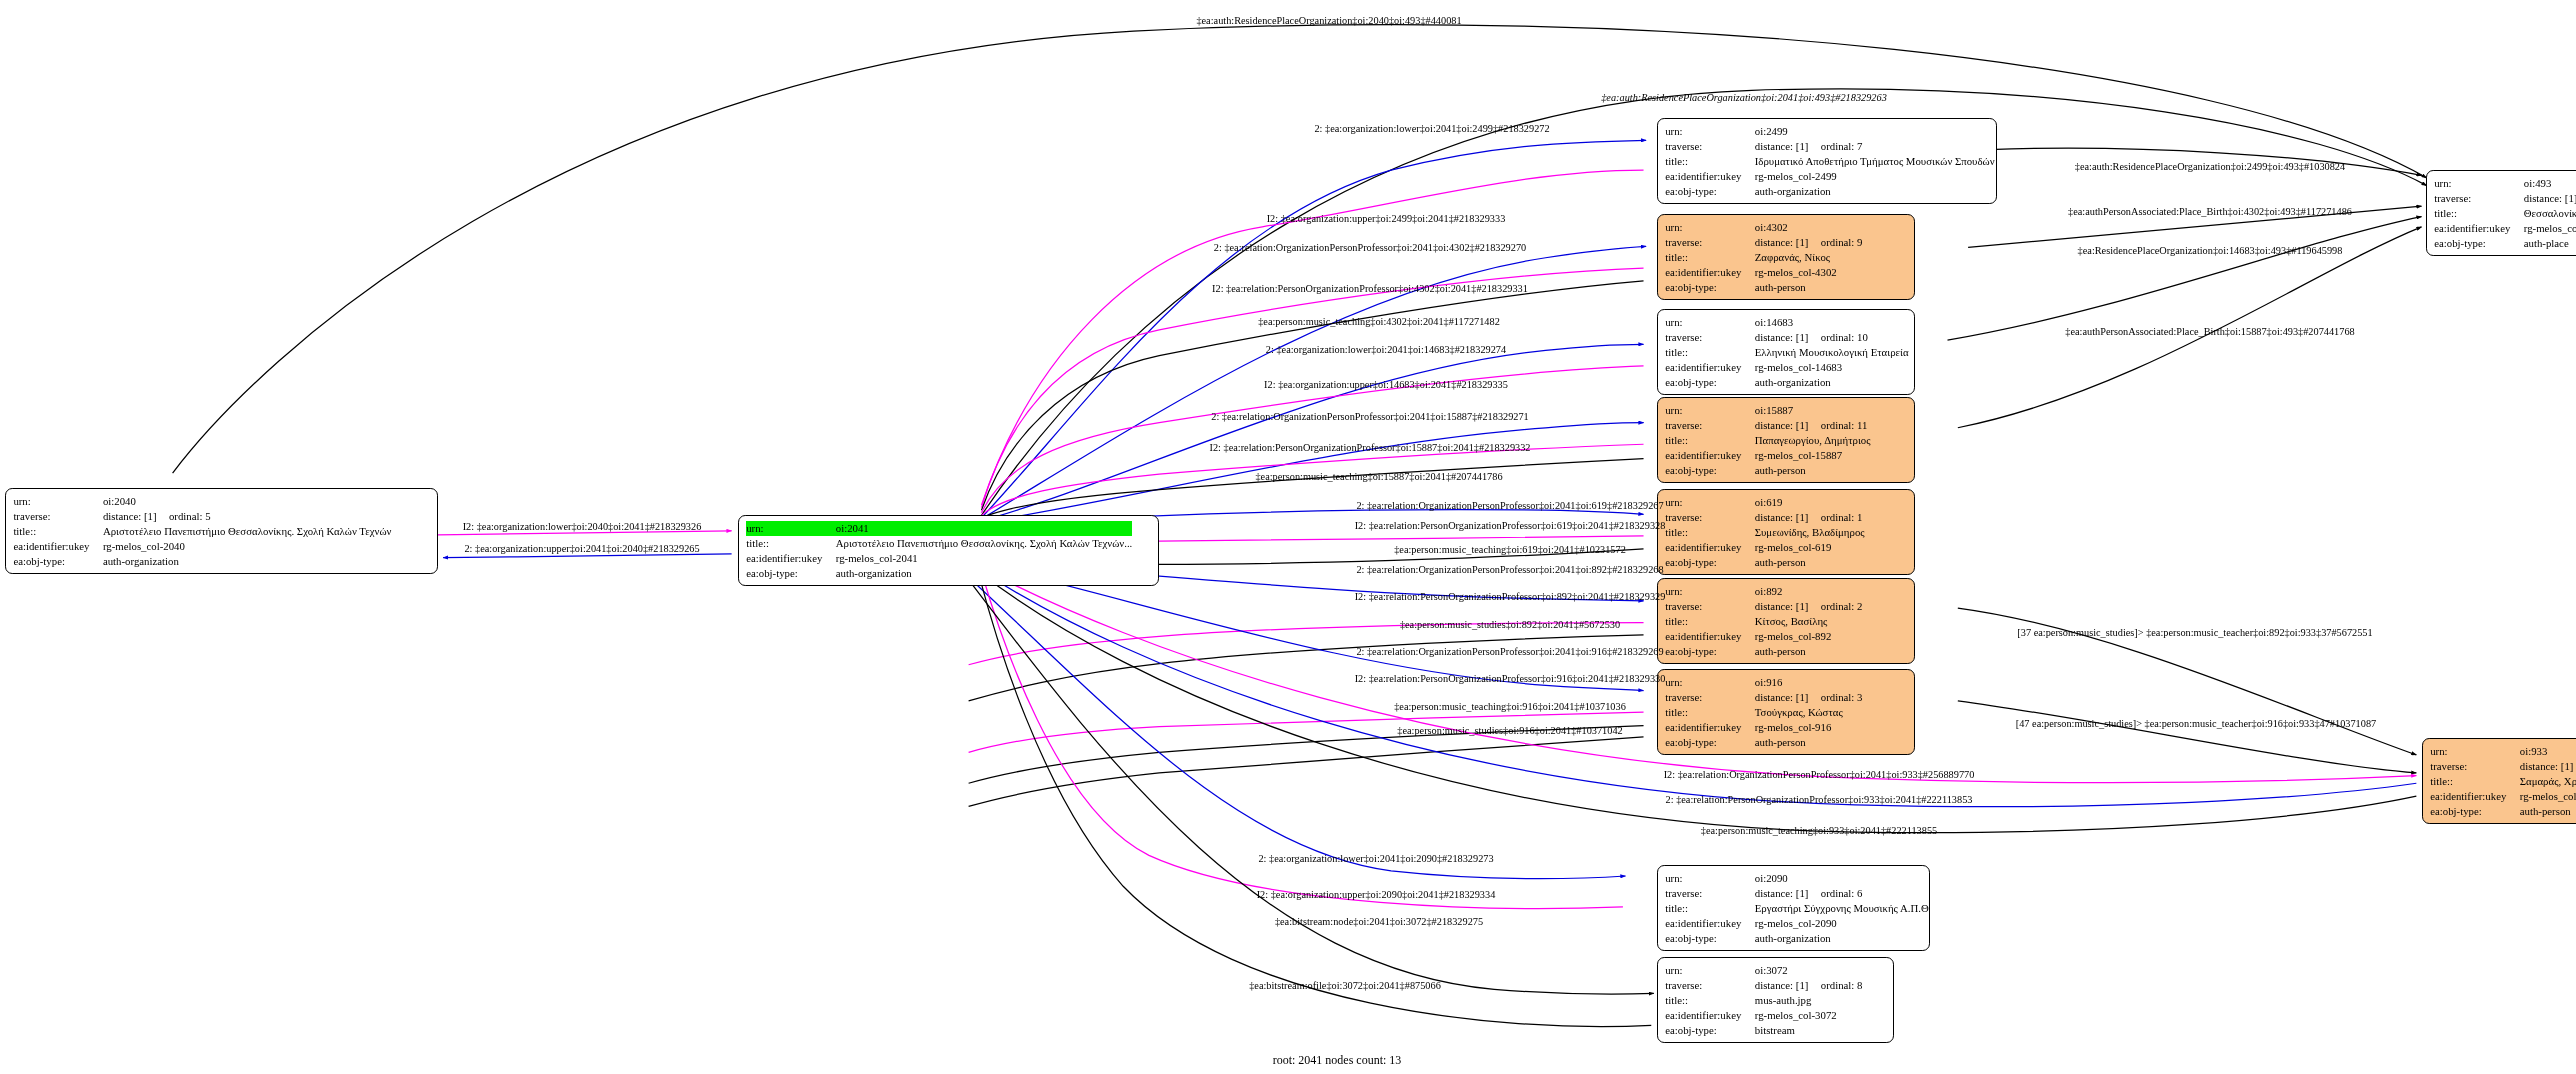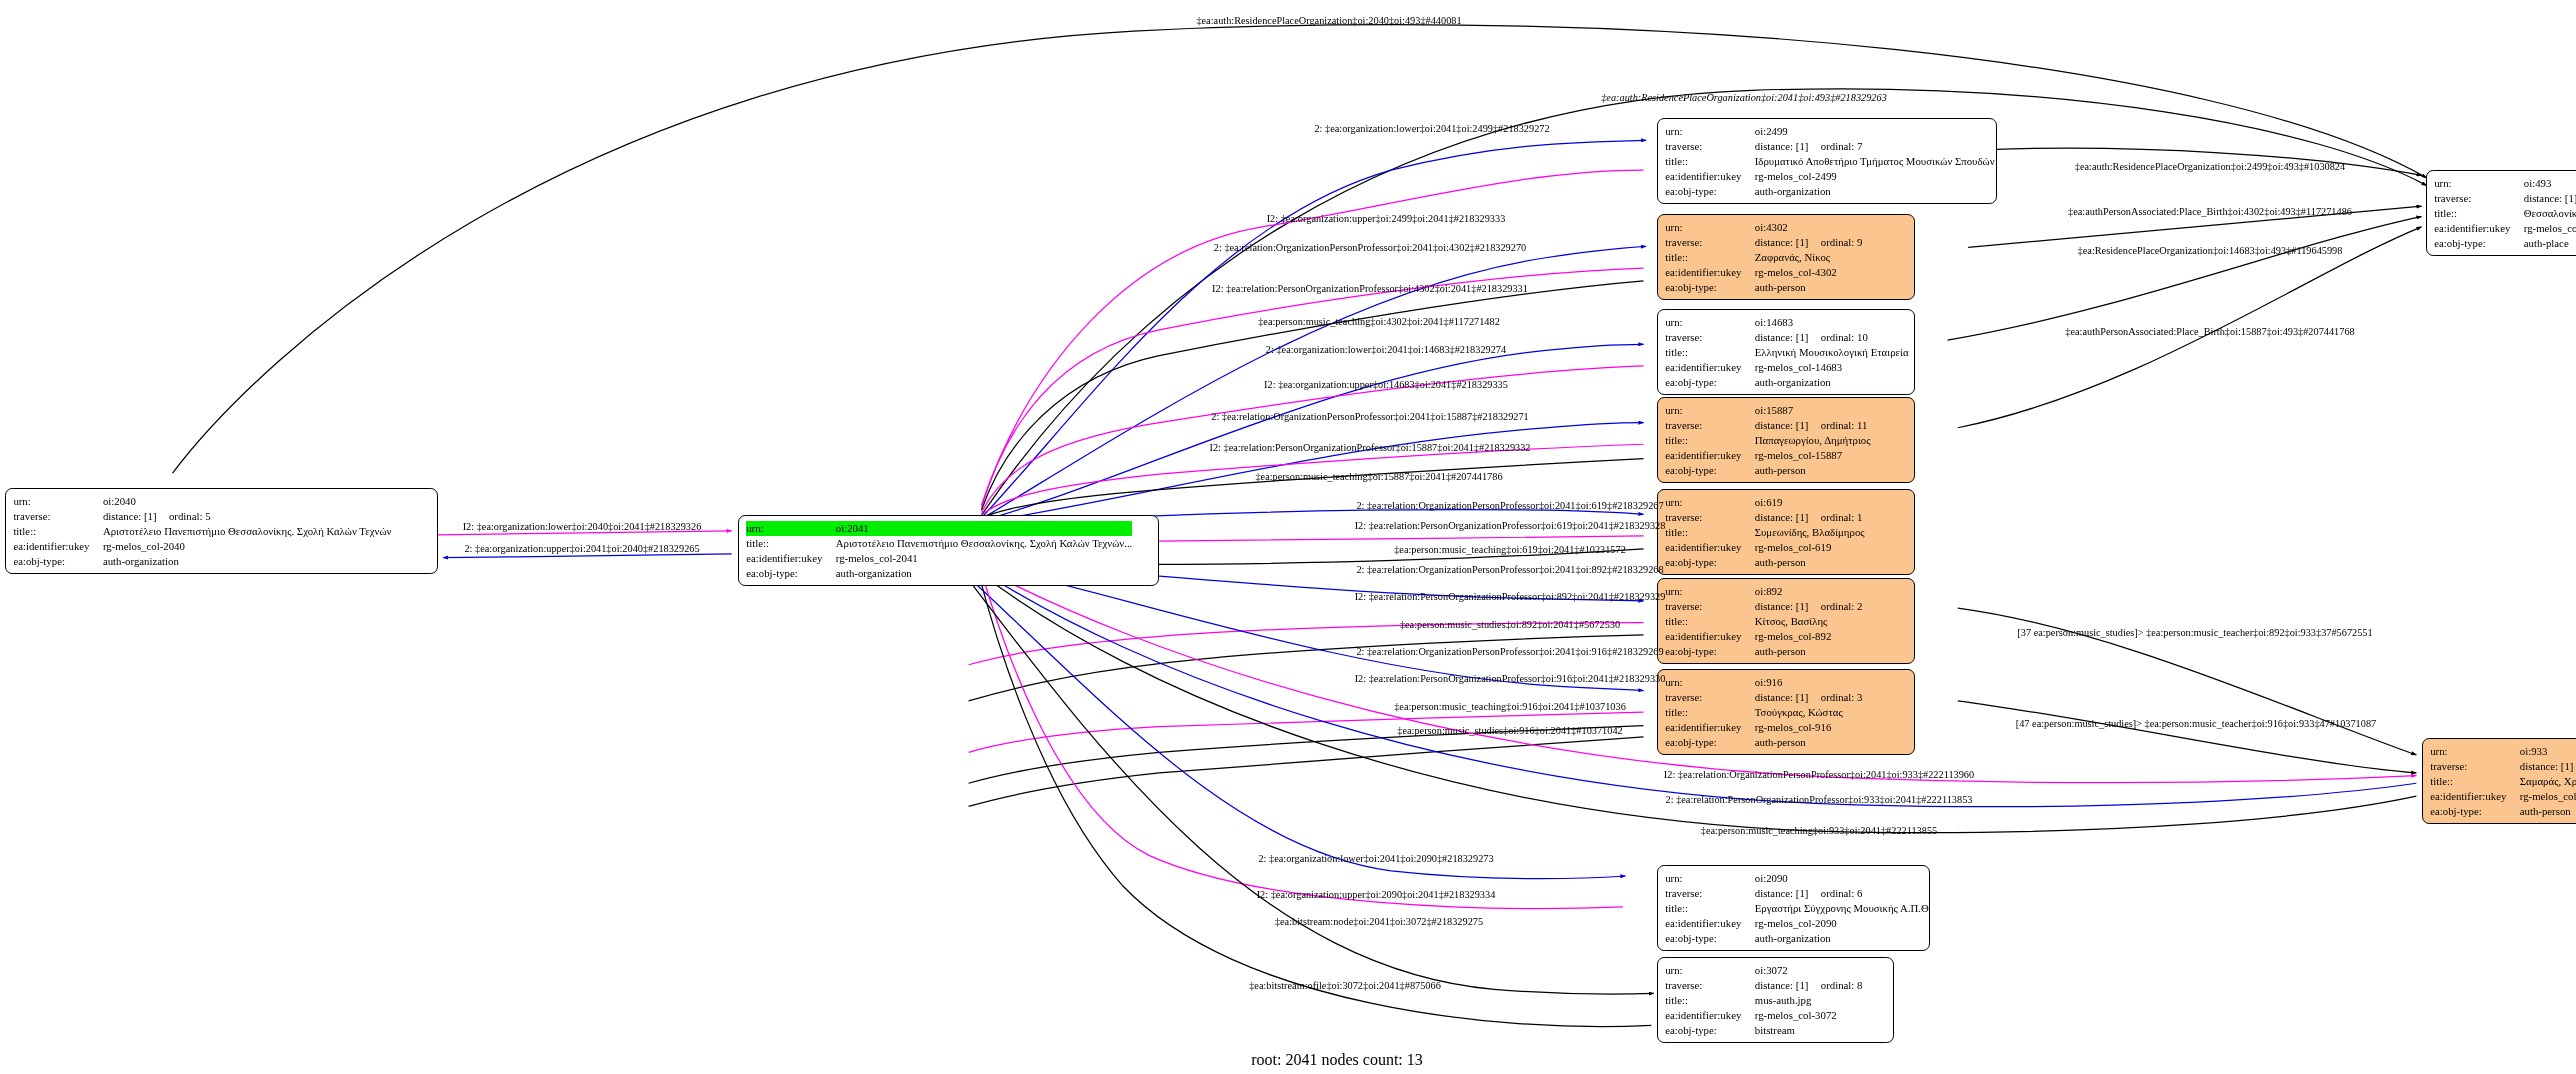--- a/index.html
+++ b/index.html
@@ -68,21 +68,21 @@
   .elabel {
     position: absolute;
     font-size: 10.3px;
     color: #000000;
     white-space: nowrap;
     line-height: 1;
     transform: translate(-50%, -50%);
   }
   .footer {
     position: absolute;
-    font-size: 16px;
+    font-size: 12px;
     color: #000000;
     white-space: nowrap;
     transform: translate(-50%, -50%);
   }
 </style>
 </head>
 <body>
 
 <div id="canvas">
 
@@ -522,21 +522,21 @@
   <div class="elabel" style="left:1510px; top:550px;">‡ea:person:music_teaching‡oi:619‡oi:2041‡#10231572</div>
   <div class="elabel" style="left:1510px; top:570px;">2: ‡ea:relation:OrganizationPersonProfessor‡oi:2041‡oi:892‡#218329268</div>
   <div class="elabel" style="left:1510px; top:597px;">I2: ‡ea:relation:PersonOrganizationProfessor‡oi:892‡oi:2041‡#218329329</div>
   <div class="elabel" style="left:1510px; top:625px;">‡ea:person:music_studies‡oi:892‡oi:2041‡#5672530</div>
   <div class="elabel" style="left:2195px; top:633px;">[37 ea:person:music_studies]&gt; ‡ea:person:music_teacher‡oi:892‡oi:933‡37#5672551</div>
   <div class="elabel" style="left:1510px; top:652px;">2: ‡ea:relation:OrganizationPersonProfessor‡oi:2041‡oi:916‡#218329269</div>
   <div class="elabel" style="left:1510px; top:679px;">I2: ‡ea:relation:PersonOrganizationProfessor‡oi:916‡oi:2041‡#218329330</div>
   <div class="elabel" style="left:1510px; top:707px;">‡ea:person:music_teaching‡oi:916‡oi:2041‡#10371036</div>
   <div class="elabel" style="left:1510px; top:731px;">‡ea:person:music_studies‡oi:916‡oi:2041‡#10371042</div>
   <div class="elabel" style="left:2196px; top:724px;">[47 ea:person:music_studies]&gt; ‡ea:person:music_teacher‡oi:916‡oi:933‡47#10371087</div>
-  <div class="elabel" style="left:1819px; top:775px;">I2: ‡ea:relation:OrganizationPersonProfessor‡oi:2041‡oi:933‡#222113960</div>
+  <div class="elabel" style="left:1819px; top:775px;">I2: ‡ea:relation:OrganizationPersonProfessor‡oi:2041‡oi:933‡#256889770</div>
   <div class="elabel" style="left:1819px; top:800px;">2: ‡ea:relation:PersonOrganizationProfessor‡oi:933‡oi:2041‡#222113853</div>
   <div class="elabel" style="left:1819px; top:831px;">‡ea:person:music_teaching‡oi:933‡oi:2041‡#222113855</div>
   <div class="elabel" style="left:1376px; top:859px;">2: ‡ea:organization:lower‡oi:2041‡oi:2090‡#218329273</div>
   <div class="elabel" style="left:1376px; top:895px;">I2: ‡ea:organization:upper‡oi:2090‡oi:2041‡#218329334</div>
   <div class="elabel" style="left:1379px; top:922px;">‡ea:bitstream:node‡oi:2041‡oi:3072‡#218329275</div>
   <div class="elabel" style="left:1345px; top:986px;">‡ea:bitstream:ofile‡oi:3072‡oi:2041‡#875066</div>
   <div class="elabel" style="left:582px; top:527px;">I2: ‡ea:organization:lower‡oi:2040‡oi:2041‡#218329326</div>
   <div class="elabel" style="left:582px; top:549px;">2: ‡ea:organization:upper‡oi:2041‡oi:2040‡#218329265</div>
 
   <div class="footer" style="left:1337px; top:1060px;">root: 2041 nodes count: 13</div>

